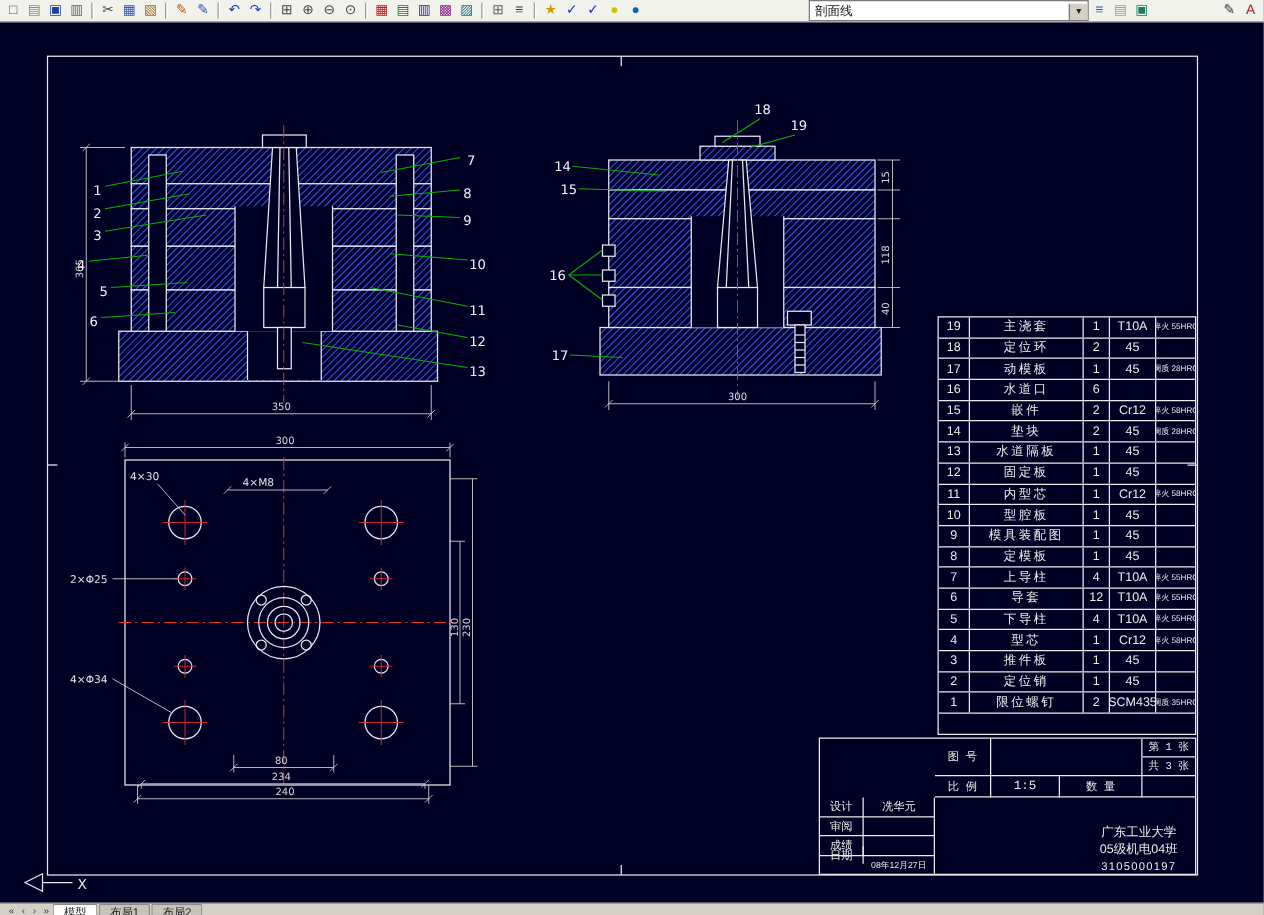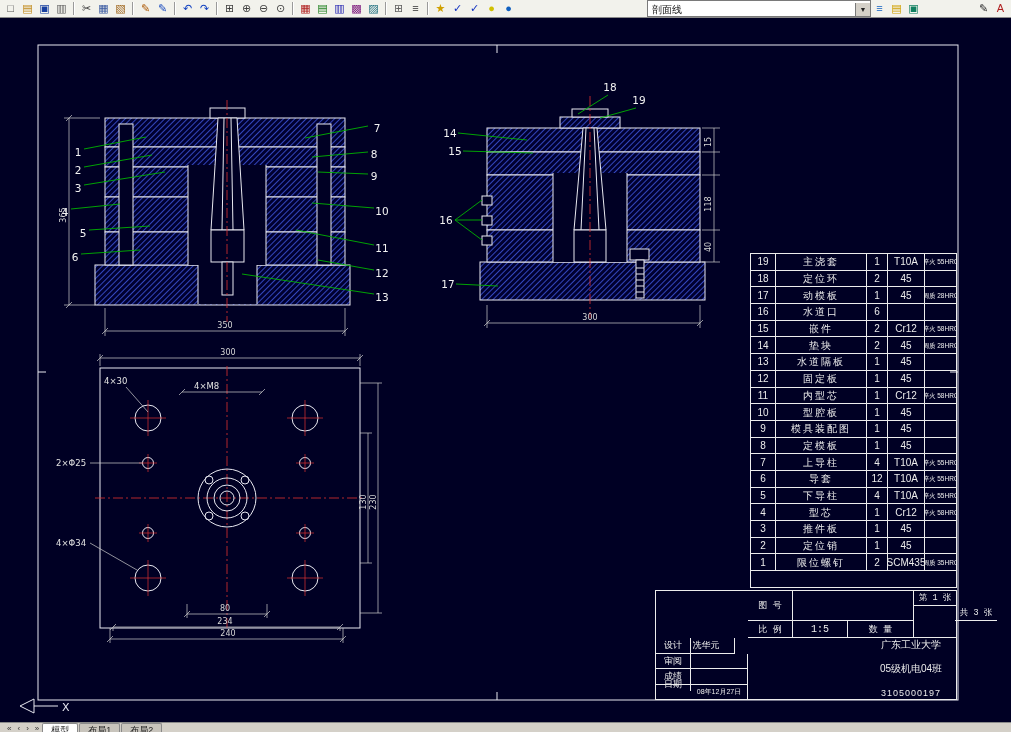--- a/index.html
+++ b/index.html
@@ -70,21 +70,21 @@
   .tb-block{
     position:absolute;left:655px;top:572px;width:302px;height:110px;
     border:1px solid #ececec;color:#ececec;box-sizing:border-box;
   }
   .tcell{
     position:absolute;box-sizing:border-box;display:flex;align-items:center;
     justify-content:center;font-size:9px;overflow:hidden;white-space:nowrap;
   }
   .br{border-right:1px solid #ececec;}
   .bb{border-bottom:1px solid #ececec;font-family:Liberation Mono, monospace;}
-  .org-cell{flex-direction:column;justify-content:space-between;line-height:1.35;}
+  .org-cell{flex-direction:column;justify-content:flex-end;line-height:1.35;}
   .org-l1,.org-l2{font-size:10px;}
   .org-l3{font-size:9px;letter-spacing:1px;}
   
   .tabbar{
     height:10px;background:#d4d0c8;border-top:1px solid #8a8a8a;
     display:flex;align-items:flex-start;overflow:hidden;padding-left:4px;
     box-sizing:border-box;
   }
   .tab-nav{font-size:8px;line-height:12px;color:#333;padding:0 3px;cursor:pointer;}
   .tab{
@@ -531,27 +531,27 @@
         <div class="bom-cell c2">数量</div>
         <div class="bom-cell c3">材 料</div>
         <div class="bom-cell c4">备  注</div>
       </div>
     </div>
 
   <div class="tb-block">
     <div class="tcell br bb" style="left:92px;top:0;width:45px;height:30px;">图 号</div>
     <div class="tcell br bb" style="left:137px;top:0;width:121px;height:30px;"></div>
     <div class="tcell bb" style="left:258px;top:0;width:42px;height:15px;font-size:8.5px;">第 1 张</div>
-    <div class="tcell bb" style="left:258px;top:15px;width:42px;height:15px;font-size:8.5px;margin-left:41px;">共 3 张</div>
+    <div class="tcell bb" style="left:258px;top:15px;width:42px;height:15px;font-size:8.5px;">共 3 张</div>
     <div class="tcell br bb" style="left:92px;top:30px;width:45px;height:17px;">比 例</div>
     <div class="tcell br bb" style="left:137px;top:30px;width:55px;height:17px;font-size:10px;">1:5</div>
     <div class="tcell br bb" style="left:192px;top:30px;width:66px;height:17px;">数 量</div>
     <div class="tcell bb" style="left:258px;top:30px;width:42px;height:17px;"></div>
     <div class="tcell br bb" style="left:0;top:47px;width:35px;height:15.7px;">设计</div>
-    <div class="tcell br bb" style="left:22px;top:47px;width:57px;height:15.7px;text-align:right;">冼华元</div>
+    <div class="tcell br bb" style="left:35px;top:47px;width:57px;height:15.7px;text-align:right;">冼华元</div>
     <div class="tcell br bb" style="left:0;top:62.7px;width:35px;height:15.7px;">审阅</div>
     <div class="tcell br bb" style="left:35px;top:62.7px;width:57px;height:15.7px;"></div>
     <div class="tcell br bb" style="left:0;top:78.4px;width:35px;height:15.7px;">成绩</div>
     <div class="tcell br bb" style="left:35px;top:78.4px;width:57px;height:15.7px;"></div>
     <div class="tcell br" style="left:0;top:86px;width:35px;height:14px;">日期</div>
     <div class="tcell br" style="left:35px;top:94.1px;width:57px;height:14px;font-size:7px;">08年12月27日</div>
     <div class="tcell org-cell" style="left:210px;top:47px;width:90px;height:61px;">
       <span class="org-l1">广东工业大学</span>
       <span class="org-l2">05级机电04班</span>
       <span class="org-l3">3105000197</span>

